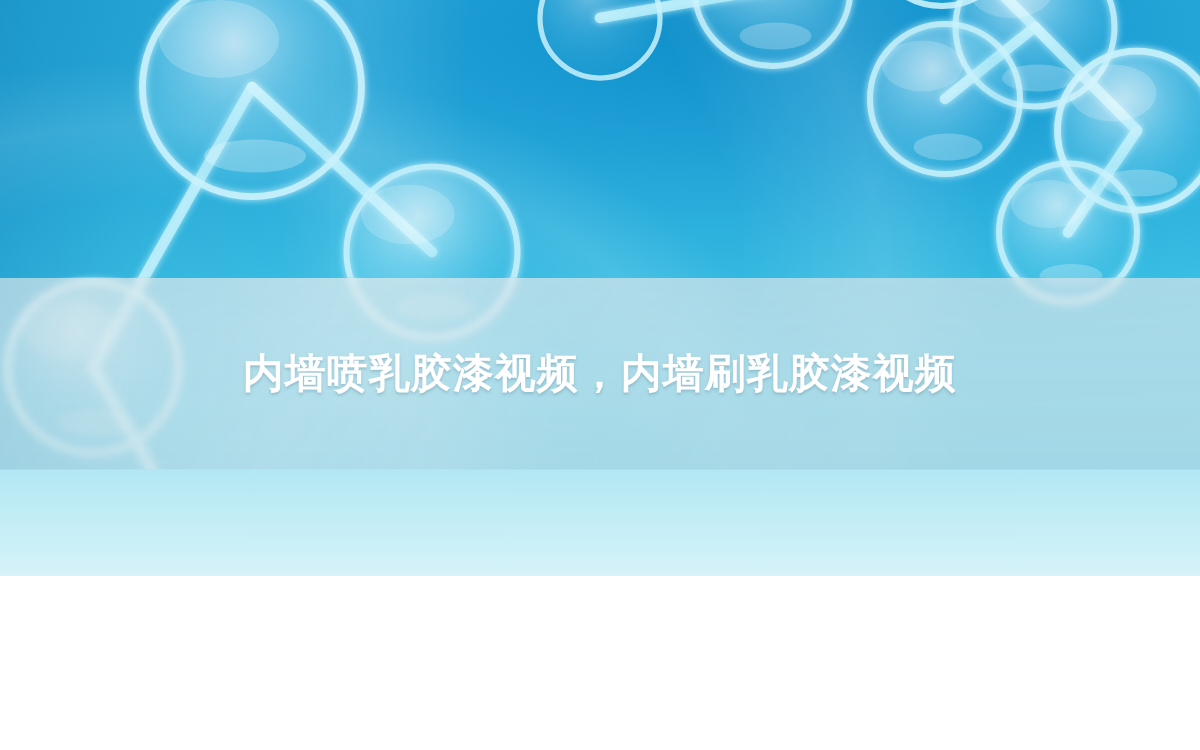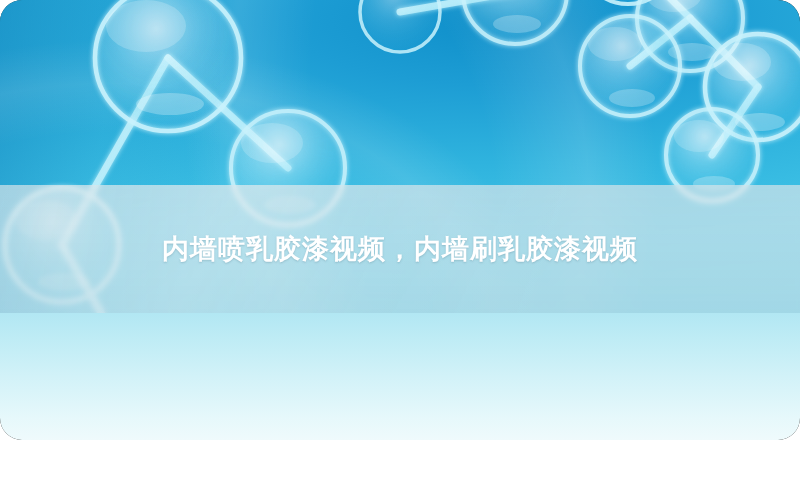--- a/index.html
+++ b/index.html
@@ -7,24 +7,23 @@
     padding: 0;
     background: #ffffff;
   }
   body {
     font-family: "Liberation Sans", sans-serif;
   }
 
   #banner {
     position: relative;
     width: 800px;
-    height: 440px;
+    height: 384px;
     overflow: hidden;
     background: #000000;
-    border-radius: 22px;
   }
 
   
   .bg-top {
     position: absolute;
     left: 0; top: 0;
     width: 800px; height: 330px;
     background:
       radial-gradient(120% 90% at 62% 6%, #0f8fca 0%, #1d9dd4 22%, #2fb3de 48%, #41c5e7 75%, #49cbe9 100%);
   }

